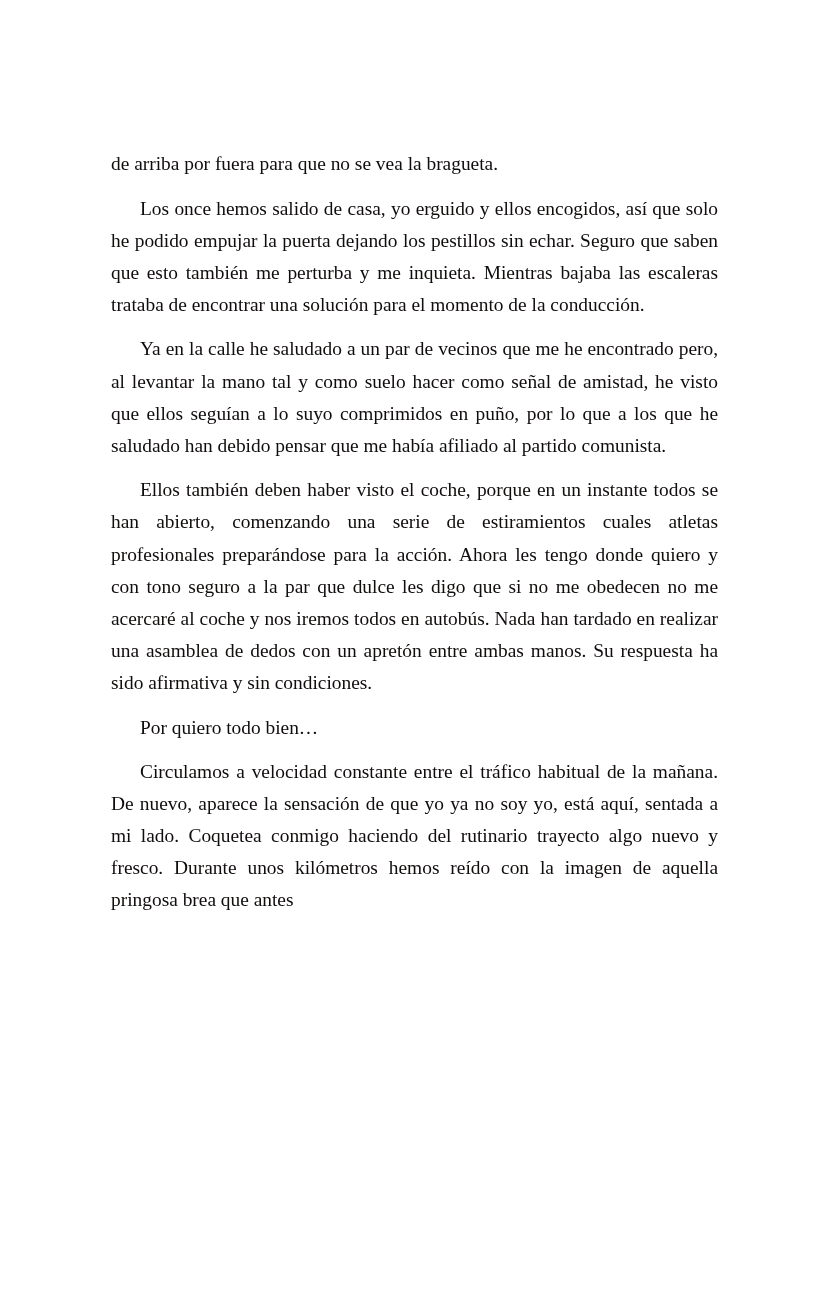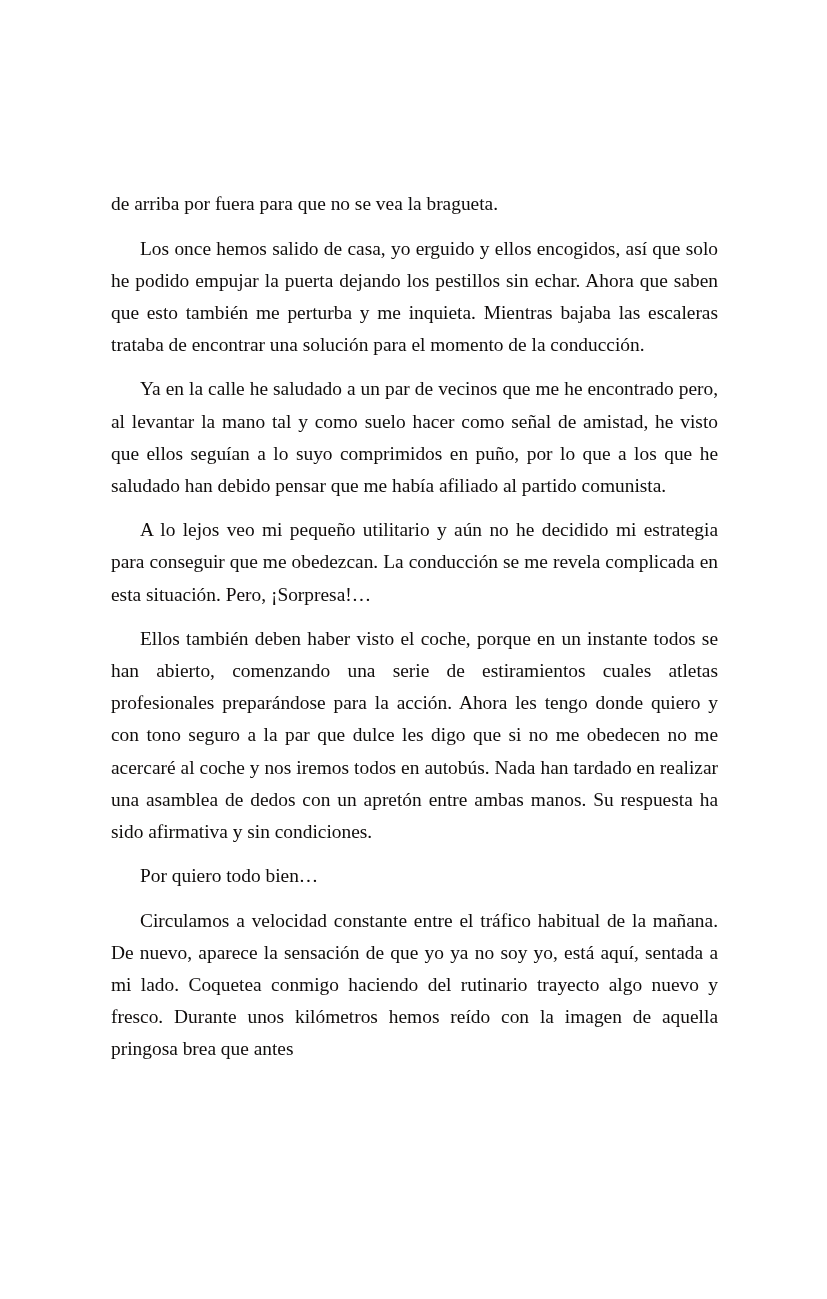--- a/index.html
+++ b/index.html
@@ -15,21 +15,20 @@
     margin: 0 auto;
     background: #ffffff;
     overflow: hidden;
   }
 
   .text-block {
     position: absolute;
     left: 111px;
     top: 148px;
     width: 607px;
-    margin-top: 40px;
   }
 
   .para {
     margin: 0;
     font-family: "Liberation Serif", "DejaVu Serif", serif;
     font-size: 19.4px;
     line-height: 32.1px;
     color: #100d0c;
     text-align: justify;
     text-justify: inter-word;
@@ -54,25 +53,24 @@
   }
 </style>
 </head>
 <body>
 
 <div class="page">
   <div class="text-block">
 
     <p class="para continuation">de arriba por fuera para que no se vea la bragueta.</p>
 
-    <p class="para">Los once hemos salido de casa, yo erguido y ellos encogidos, así que solo he podido empujar la puerta dejando los pestillos sin echar. Ahora que saben que esto también me perturba y me inquieta. Mientras bajaba las escaleras trataba de encontrar una solución para el momento de la conducción.</p>
+    <p class="para">Los once hemos salido de casa, yo erguido y ellos encogidos, así que solo he podido empujar la puerta dejando los pestillos sin echar. Seguro que saben que esto también me perturba y me inquieta. Mientras bajaba las escaleras trataba de encontrar una solución para el momento de la conducción.</p>
 
     <p class="para">Ya en la calle he saludado a un par de vecinos que me he encontrado pero, al levantar la mano tal y como suelo hacer como señal de amistad, he visto que ellos seguían a lo suyo comprimidos en puño, por lo que a los que he saludado han debido pensar que me había afiliado al partido comunista.</p>
 
-    <p class="para">A lo lejos veo mi pequeño utilitario y aún no he decidido mi estrategia para conseguir que me obedezcan. La conducción se me revela complicada en esta situación. Pero, ¡Sorpresa!…</p>
 
     <p class="para">Ellos también deben haber visto el coche, porque en un instante todos se han abierto, comenzando una serie de estiramientos cuales atletas profesionales preparándose para la acción. Ahora les tengo donde quiero y con tono seguro a la par que dulce les digo que si no me obedecen no me acercaré al coche y nos iremos todos en autobús. Nada han tardado en realizar una asamblea de dedos con un apretón entre ambas manos. Su respuesta ha sido afirmativa y sin condiciones.</p>
 
     <p class="para">Por quiero todo bien…</p>
 
     <p class="para">Circulamos a velocidad constante entre el tráfico habitual de la mañana. De nuevo, aparece la sensación de que yo ya no soy yo, está aquí, sentada a mi lado. Coquetea conmigo haciendo del rutinario trayecto algo nuevo y fresco. Durante unos kilómetros hemos reído con la imagen de aquella pringosa brea que antes</p>
 
   </div>
 </div>
 

